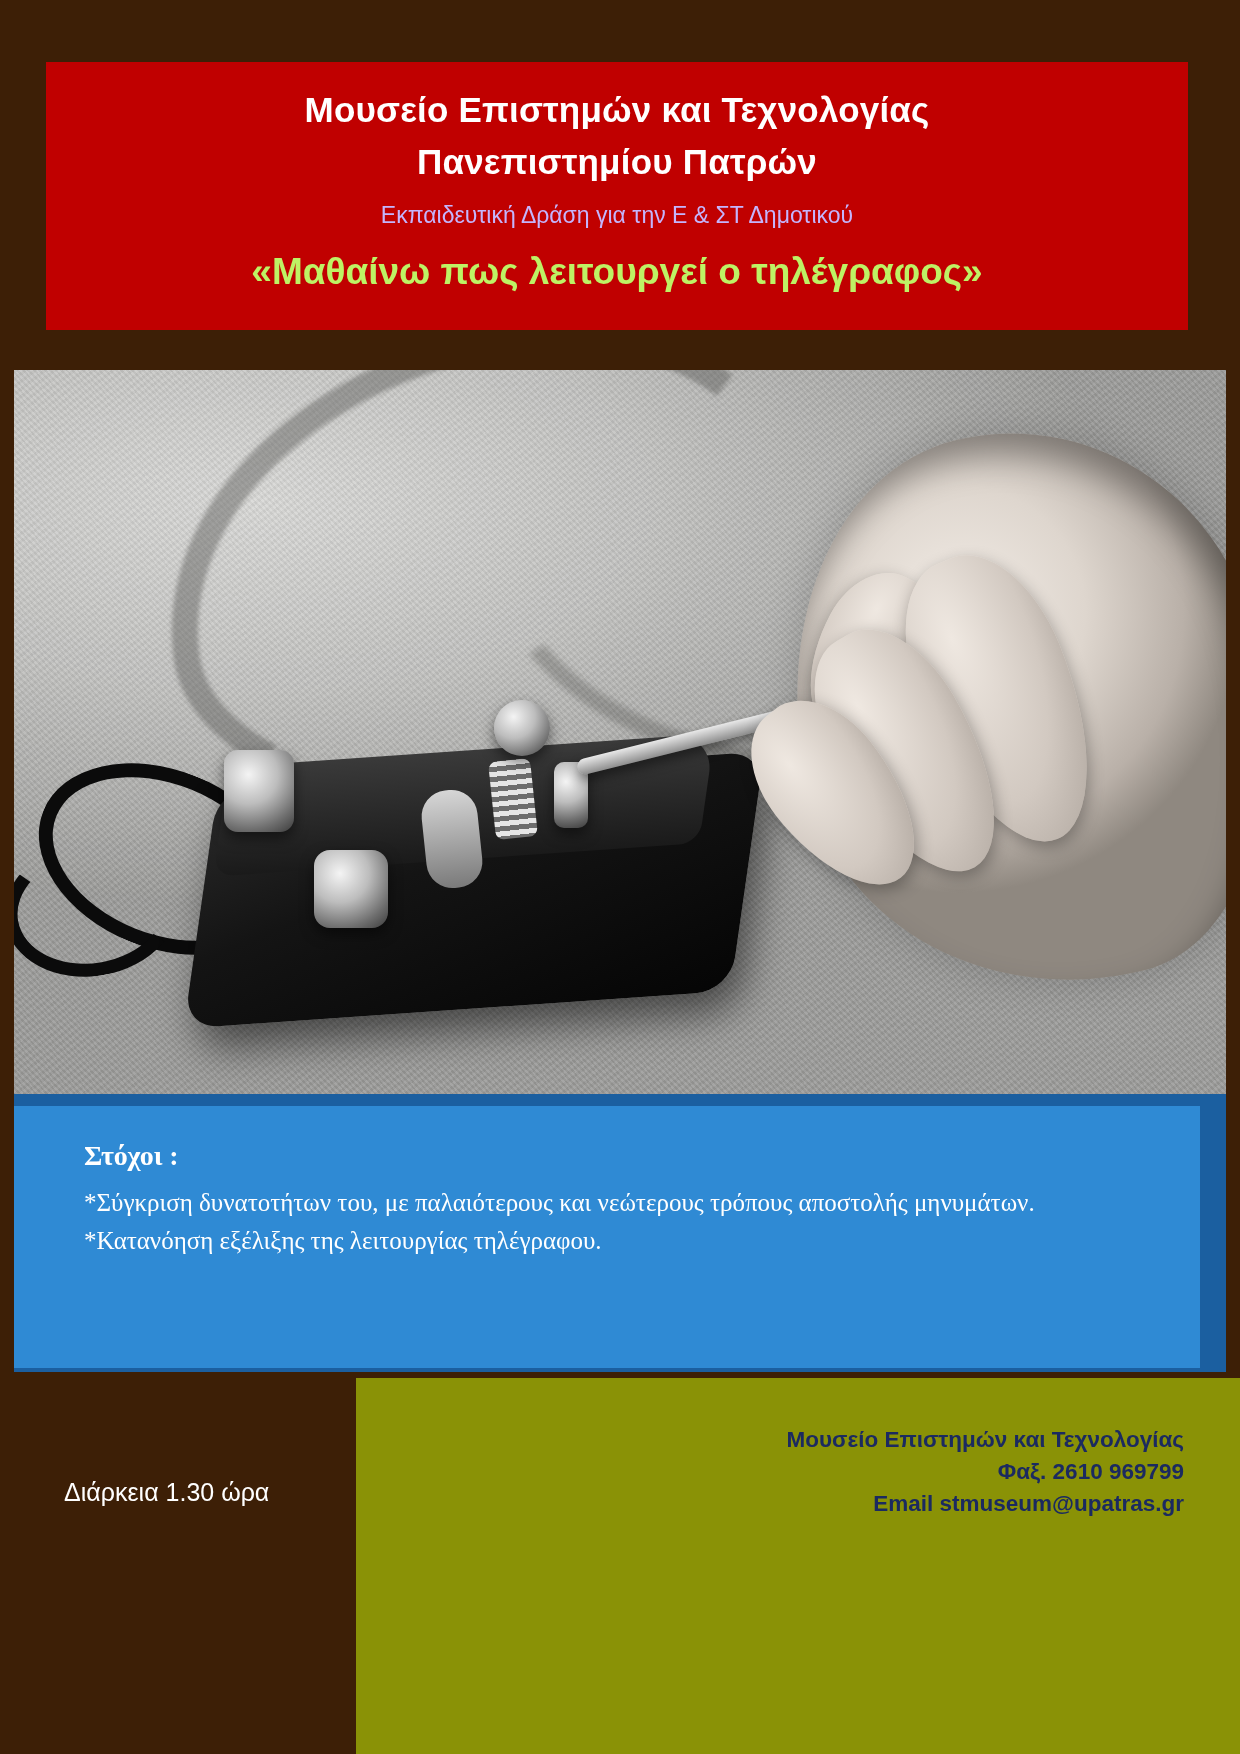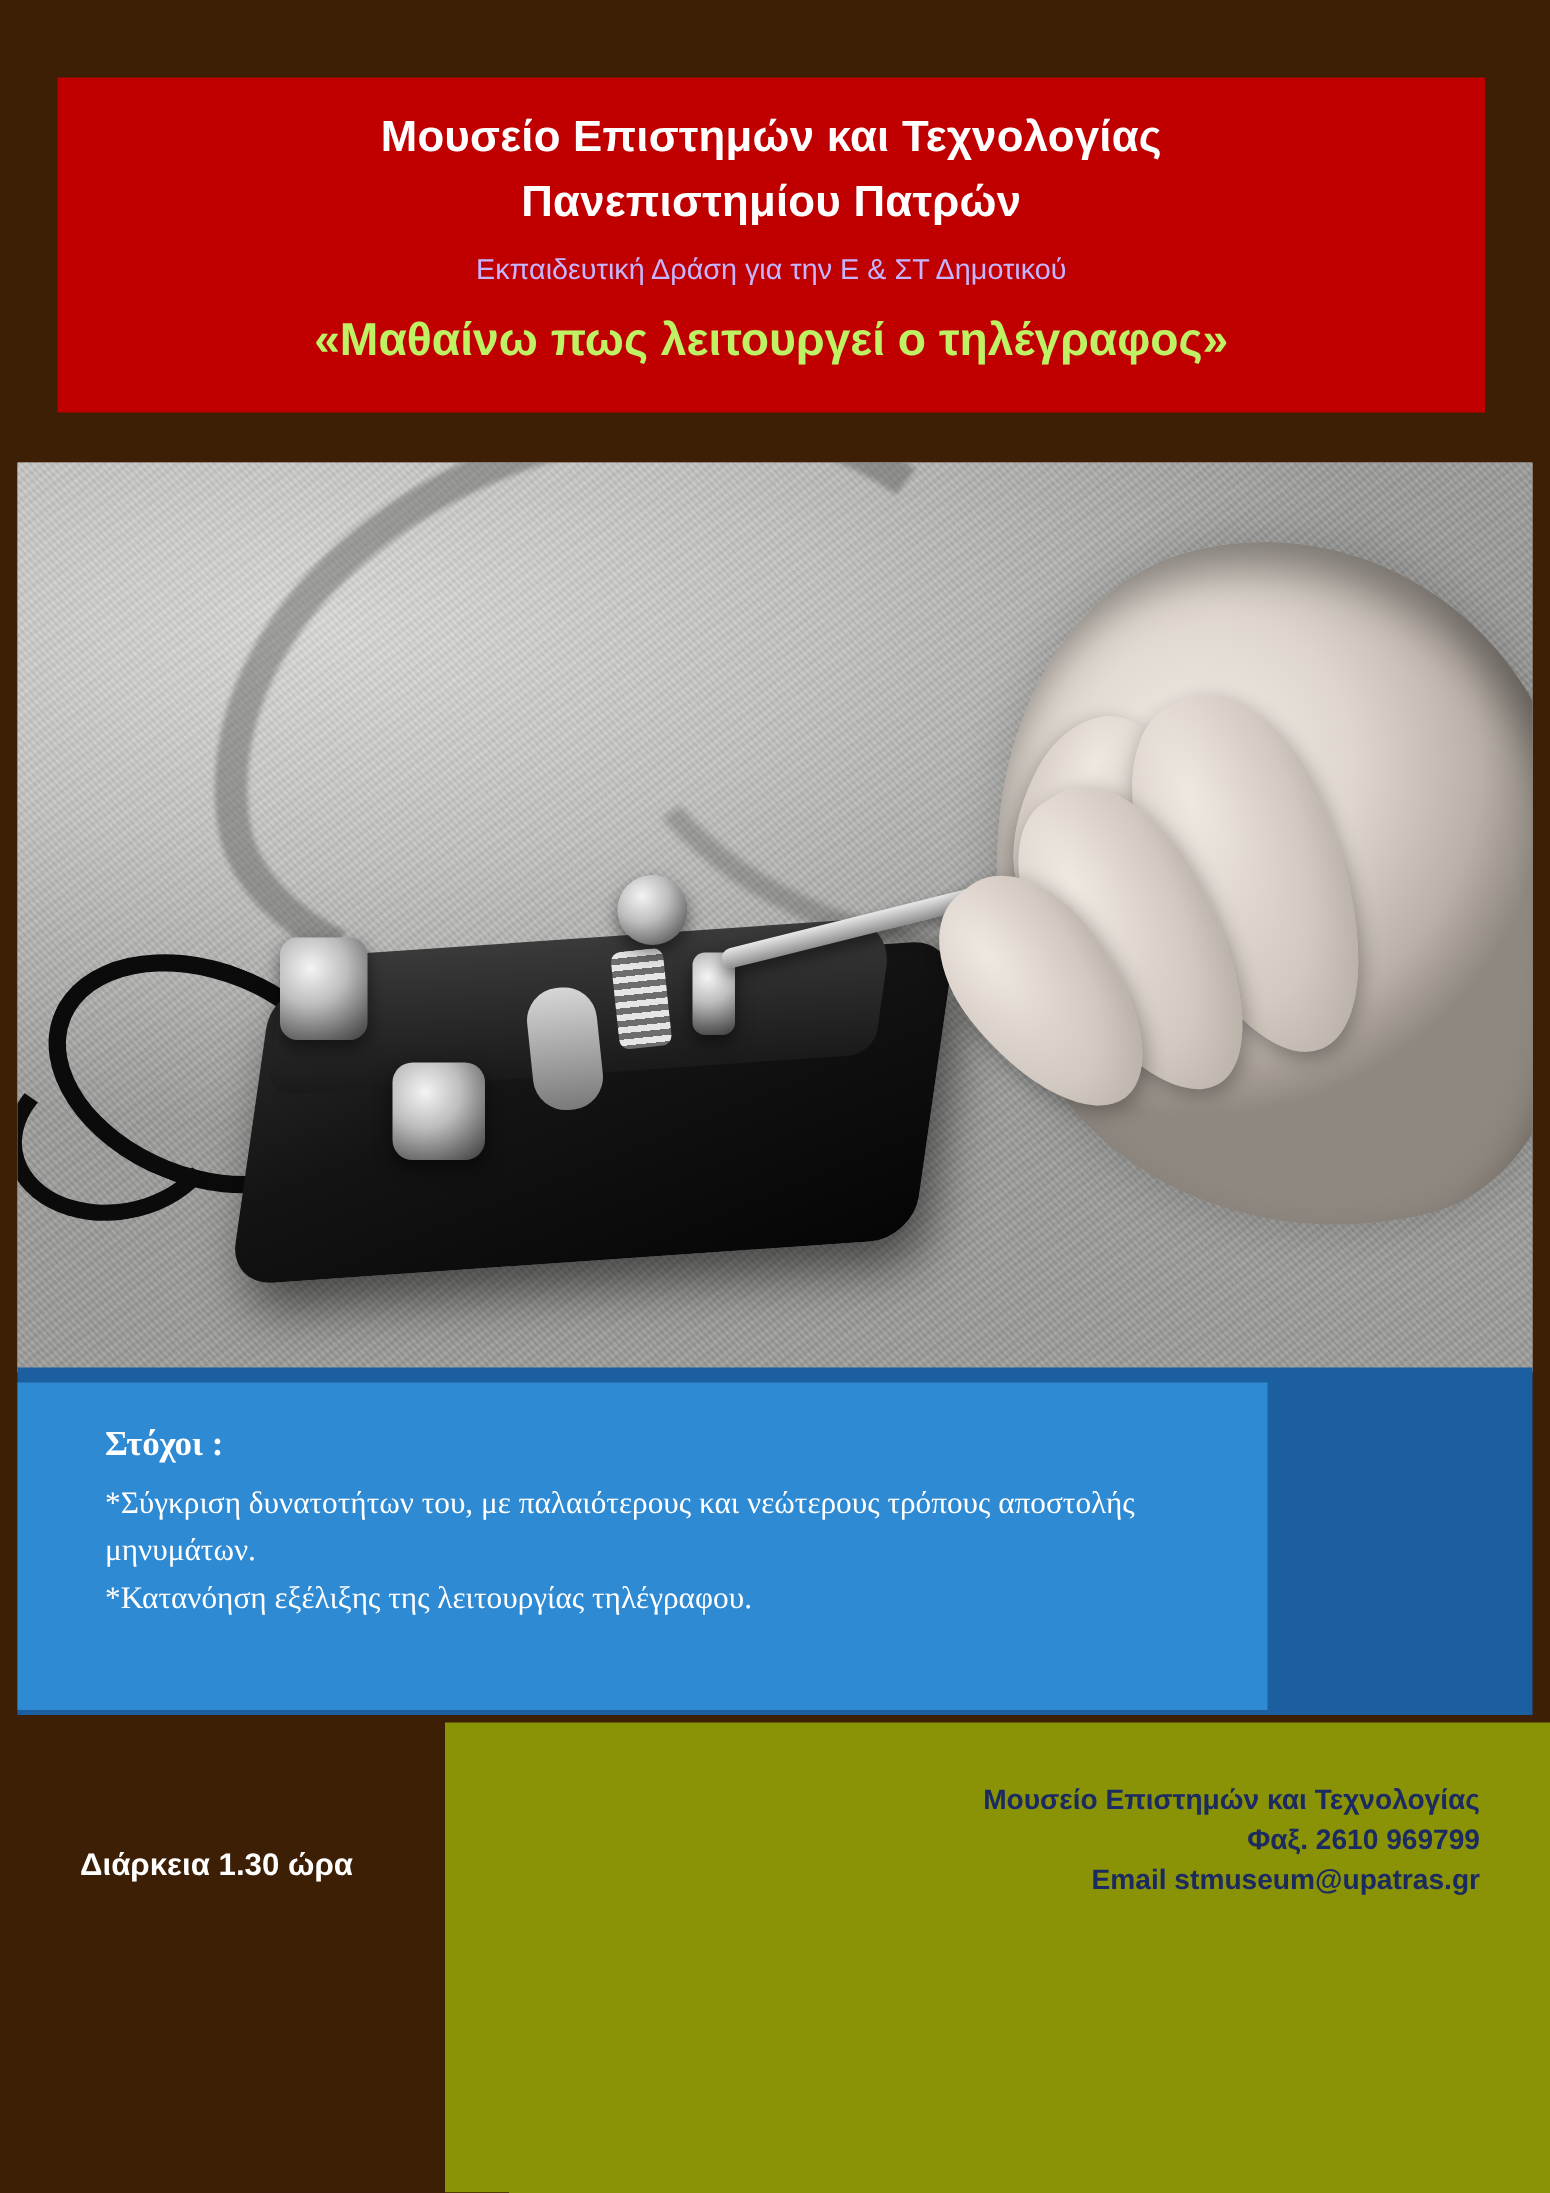--- a/index.html
+++ b/index.html
@@ -217,21 +217,21 @@
     left: 14px;
     top: 1094px;
     width: 1212px;
     height: 278px;
     background: #1b5fa0;
   }
   #objectives-panel {
     position: absolute;
     left: 14px;
     top: 1106px;
-    width: 1000px;
+    width: 1186px;
     height: 262px;
     background: #2f8ad4;
     box-sizing: border-box;
     padding: 34px 60px 0 70px;
     color: #ffffff;
   }
   .obj-title {
     font-size: 28px;
     font-weight: bold;
     margin-bottom: 12px;
@@ -252,21 +252,21 @@
     height: 376px;
     background: #3d1f06;
   }
   #duration-text {
     position: absolute;
     left: 64px;
     top: 1478px;
     width: 300px;
     color: #ffffff;
     font-size: 25px;
-    font-weight: bold;
+    font-weight: normal;
   }
   #footer-olive {
     position: absolute;
     left: 356px;
     top: 1378px;
     width: 884px;
     height: 376px;
     background: #8a9206;
   }
   #footer-contact {

